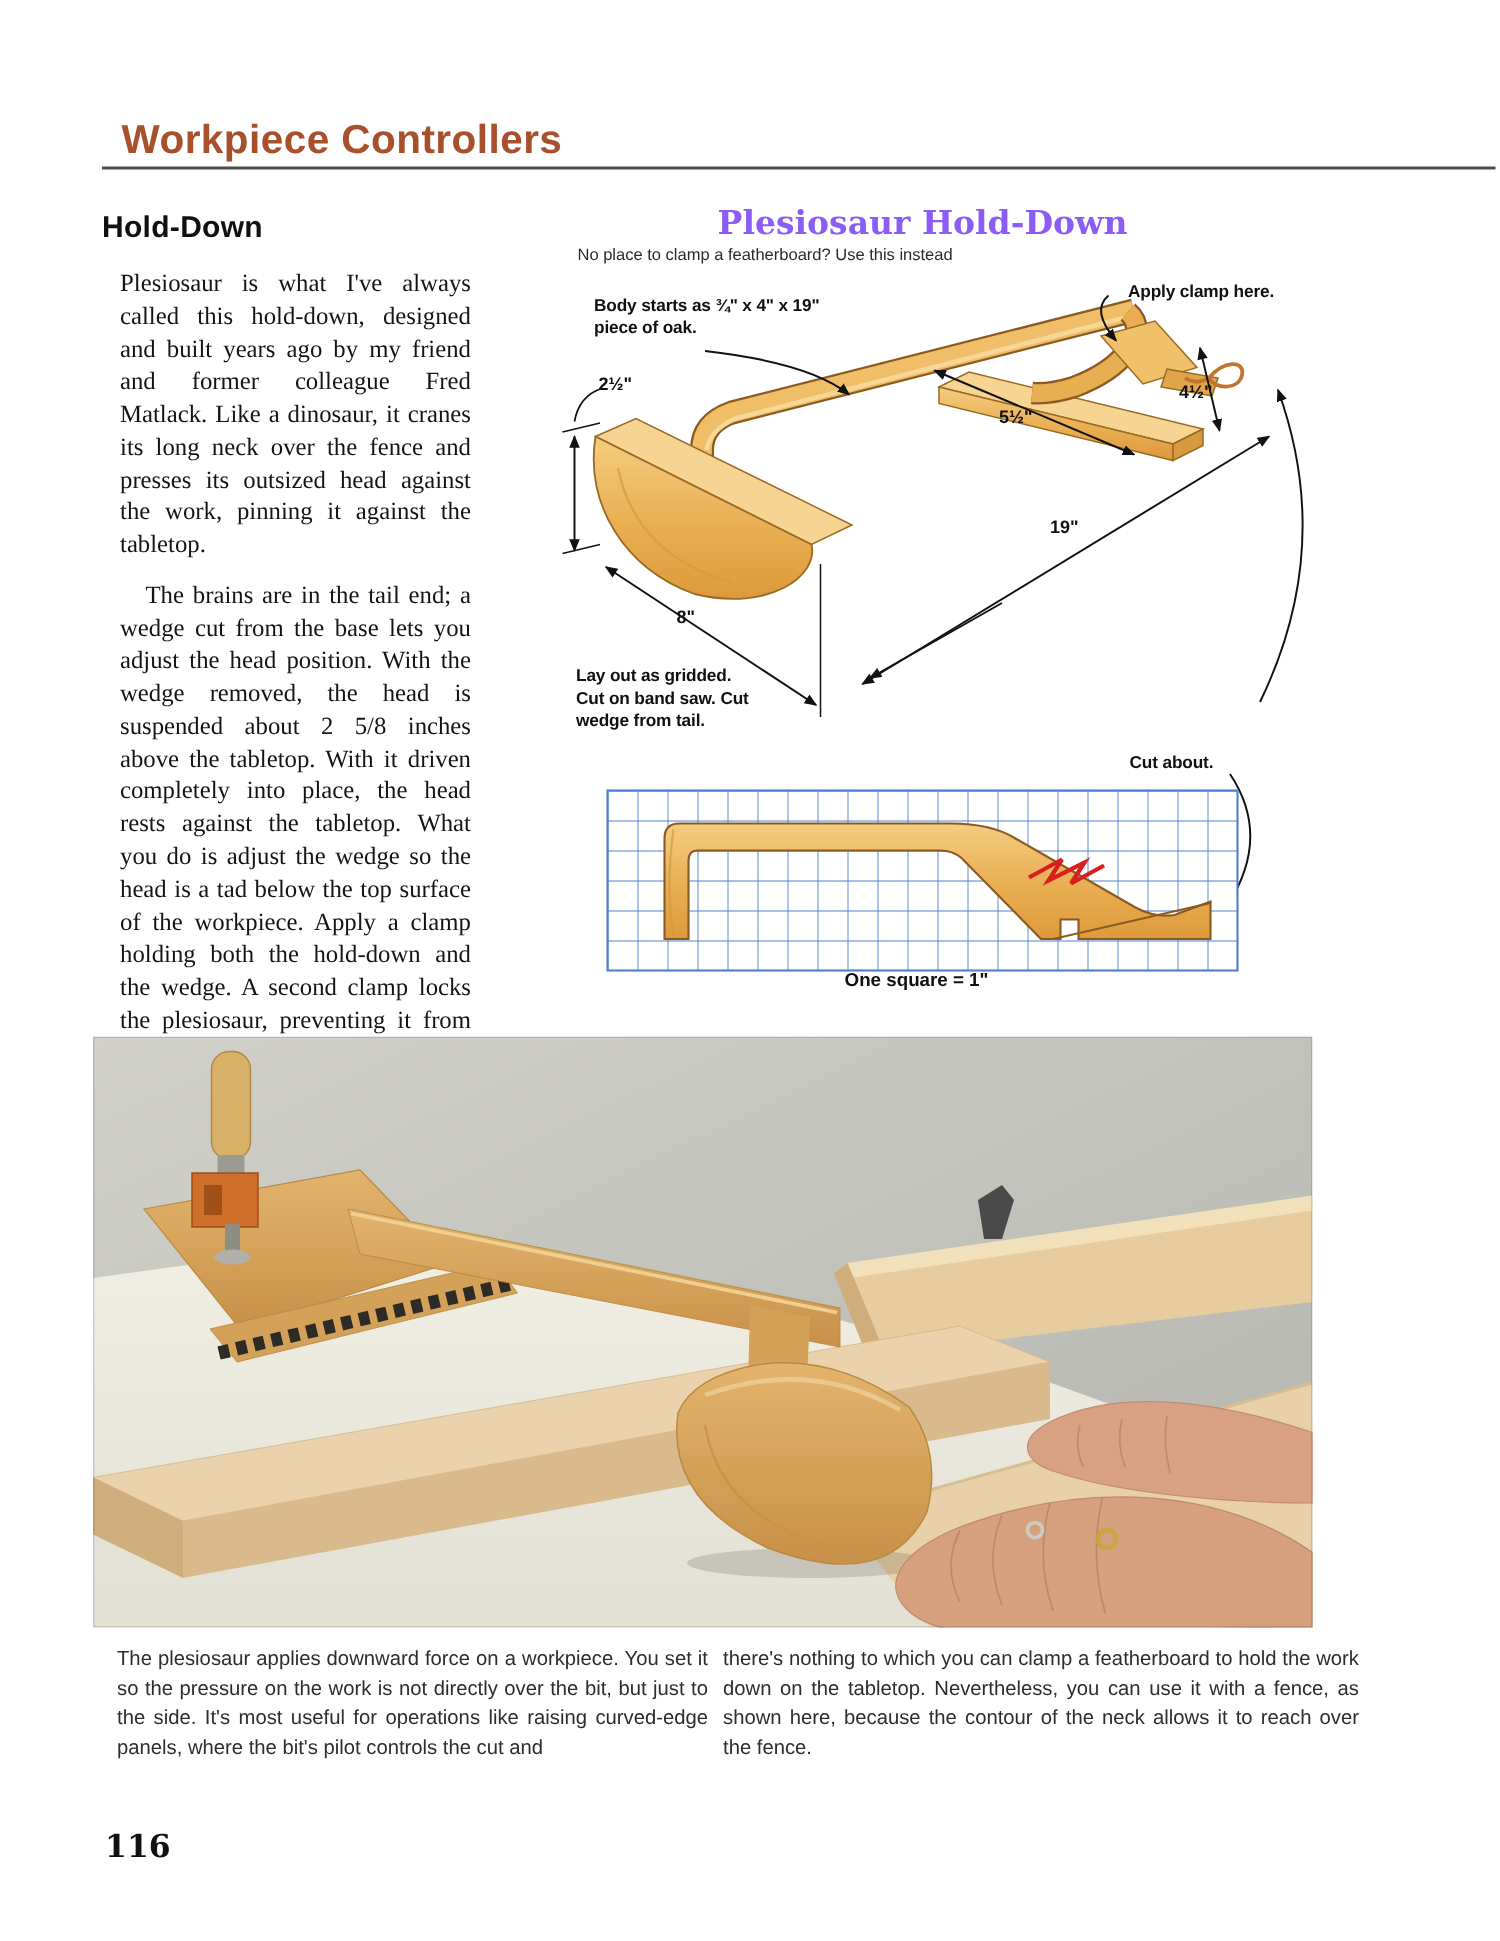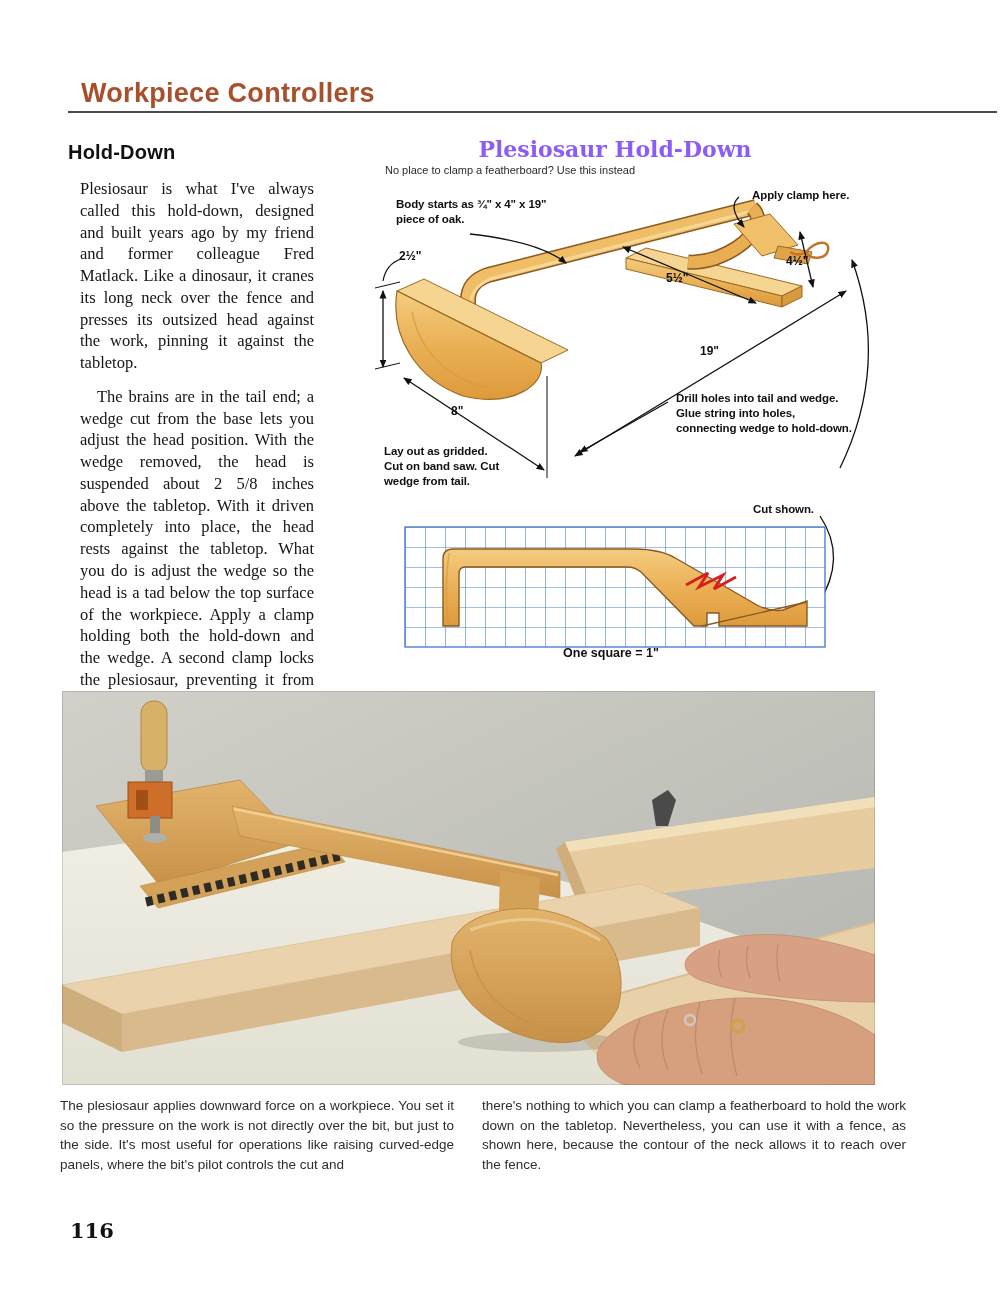--- a/index.html
+++ b/index.html
@@ -24,21 +24,21 @@
   .fig-svg{position:absolute;left:0;top:44px;width:660px;height:496px;}
   .lbl{position:absolute;font-size:11.5px;font-weight:bold;color:#101010;line-height:1.3;
        white-space:pre-line;letter-spacing:-.1px;}
   .dim{position:absolute;font-size:12px;font-weight:bold;color:#101010;white-space:nowrap;}
   .grid-scale{position:absolute;left:171px;top:510px;width:200px;text-align:center;
        font-size:12.5px;font-weight:bold;color:#101010;}
 
   .photo{left:62px;top:691px;width:813px;height:394px;}
 
   .caption{top:1096px;font-size:13.5px;line-height:1.46;color:#2d2d2d;text-align:justify;}
-  .caption.left{left:60px;width:394px;}
+  .caption.left{left:78px;width:394px;}
   .caption.right{left:482px;width:424px;}
 
   .page-number{left:70px;top:1218px;font-family:"DejaVu Serif",serif;font-weight:bold;
                font-size:21px;color:#111;}
 </style>
 </head>
 <body>
 
 <div class="page">
 
@@ -126,27 +126,24 @@
     </svg>
 
     <div class="lbl" style="left:56px;top:61px;">Body starts as ¾" x 4" x 19"
 piece of oak.</div>
     <div class="lbl" style="left:412px;top:52px;">Apply clamp here.</div>
     <div class="dim" style="left:59px;top:113px;">2½"</div>
     <div class="dim" style="left:326px;top:135px;">5½"</div>
     <div class="dim" style="left:446px;top:118px;">4½"</div>
     <div class="dim" style="left:360px;top:208px;">19"</div>
     <div class="dim" style="left:111px;top:268px;">8"</div>
-    <div class="lbl" style="left:336px;top:255px;">Drill holes into tail and wedge.
-Glue string into holes,
-connecting wedge to hold-down.</div>
     <div class="lbl" style="left:44px;top:308px;">Lay out as gridded.
 Cut on band saw. Cut
 wedge from tail.</div>
-    <div class="lbl" style="left:413px;top:366px;">Cut shown.</div>
+    <div class="lbl" style="left:413px;top:366px;">Cut about.</div>
     <div class="grid-scale">One square = 1"</div>
   </div>
 
   <svg class="abs photo" viewBox="62 691 813 394" xmlns="http://www.w3.org/2000/svg">
     <defs>
       <linearGradient id="wallG" x1="0" y1="0" x2="1" y2="1">
         <stop offset="0" stop-color="#d1d1ca"></stop>
         <stop offset="1" stop-color="#b3b4ad"></stop>
       </linearGradient>
       <linearGradient id="tableG" x1="0" y1="0" x2="0" y2="1">

